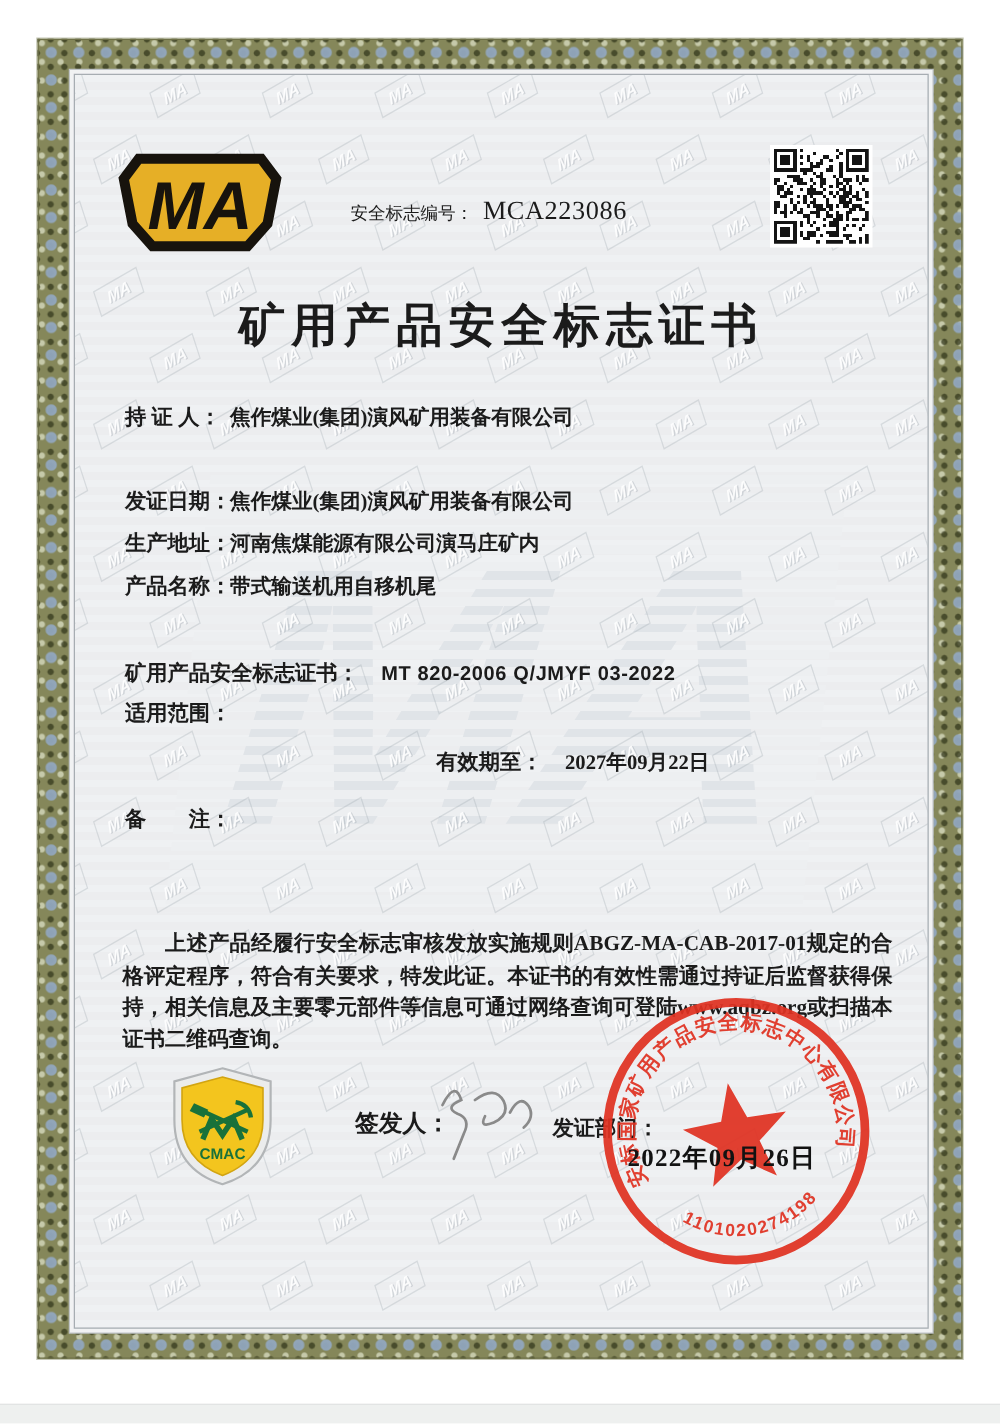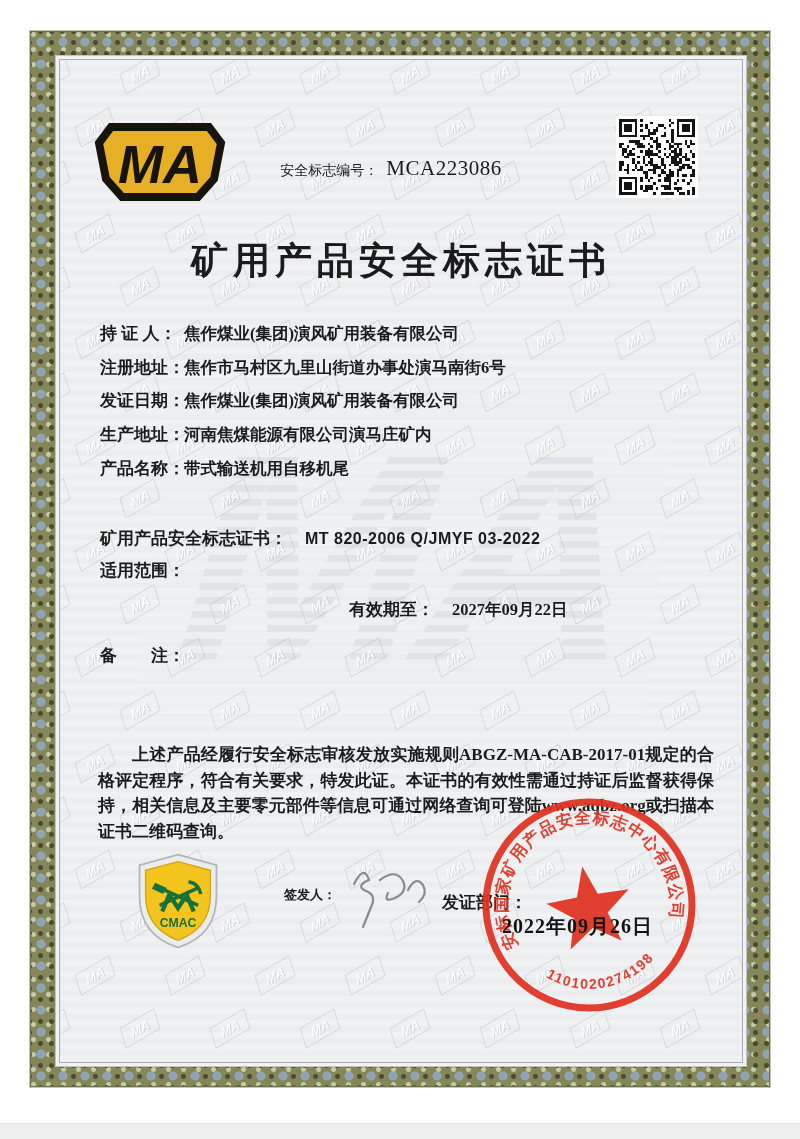--- a/index.html
+++ b/index.html
@@ -49,21 +49,21 @@
   .lab{font-weight:bold;font-size:17px;white-space:pre;flex:none;}
   .lab.w84{width:84px;}
   .val{font-weight:bold;font-size:16.5px;}
   .val.sans{font-family:"Liberation Sans","DejaVu Sans",sans-serif;font-size:16px;letter-spacing:.5px;}
   .gap18{margin-left:18px;}
 
   .statement{position:absolute;left:38px;top:682px;width:616px;
      font-size:17px;font-weight:bold;line-height:1.5;text-indent:2em;text-align:justify;}
 
   .cmac{position:absolute;left:74px;top:792px;width:88px;height:98px;}
-  .signer{position:absolute;left:224px;top:826px;font-weight:bold;font-size:13px;}
+  .signer{position:absolute;left:224px;top:826px;font-weight:bold;font-size:19px;}
   .signature{position:absolute;left:282px;top:796px;width:90px;height:74px;}
   .issuer{position:absolute;left:382px;top:831px;font-weight:bold;font-size:17px;}
   .seal{position:absolute;left:418px;top:734px;width:222px;height:222px;opacity:.93;transform:rotate(-10deg);}
   .seal-date{position:absolute;left:442px;top:853px;width:220px;
      font-weight:bold;font-size:20px;color:#121212;letter-spacing:1px;z-index:2;}
 </style>
 </head>
 <body>
 
 <div class="page">
@@ -517,24 +517,20 @@
             <rect x="28" y="28" width="1" height="1"></rect>
           </g>
       </svg>
 
       <div class="title">矿用产品安全标志证书</div>
 
       <div class="row" style="top:262px">
         <span class="lab w84">持 证 人：</span>
         <span class="val">焦作煤业(集团)演风矿用装备有限公司</span>
       </div>
-      <div class="row" style="top:296px">
-        <span class="lab w84">注册地址：</span>
-        <span class="val">焦作市马村区九里山街道办事处演马南街6号</span>
-      </div>
       <div class="row" style="top:329px">
         <span class="lab w84">发证日期：</span>
         <span class="val">焦作煤业(集团)演风矿用装备有限公司</span>
       </div>
       <div class="row" style="top:397px">
         <span class="lab w84">产品名称：</span>
         <span class="val">带式输送机用自移机尾</span>
       </div>
       <div class="row" style="top:363px">
         <span class="lab w84">生产地址：</span>

